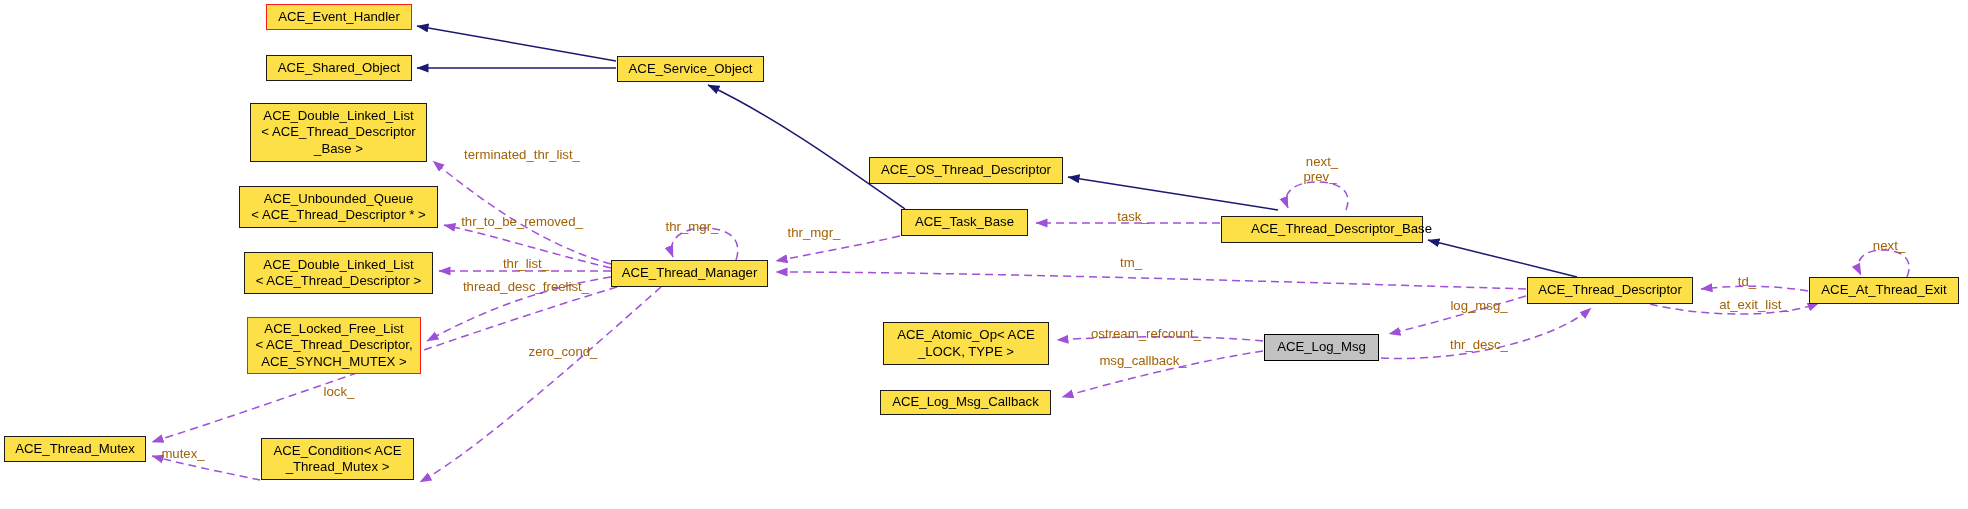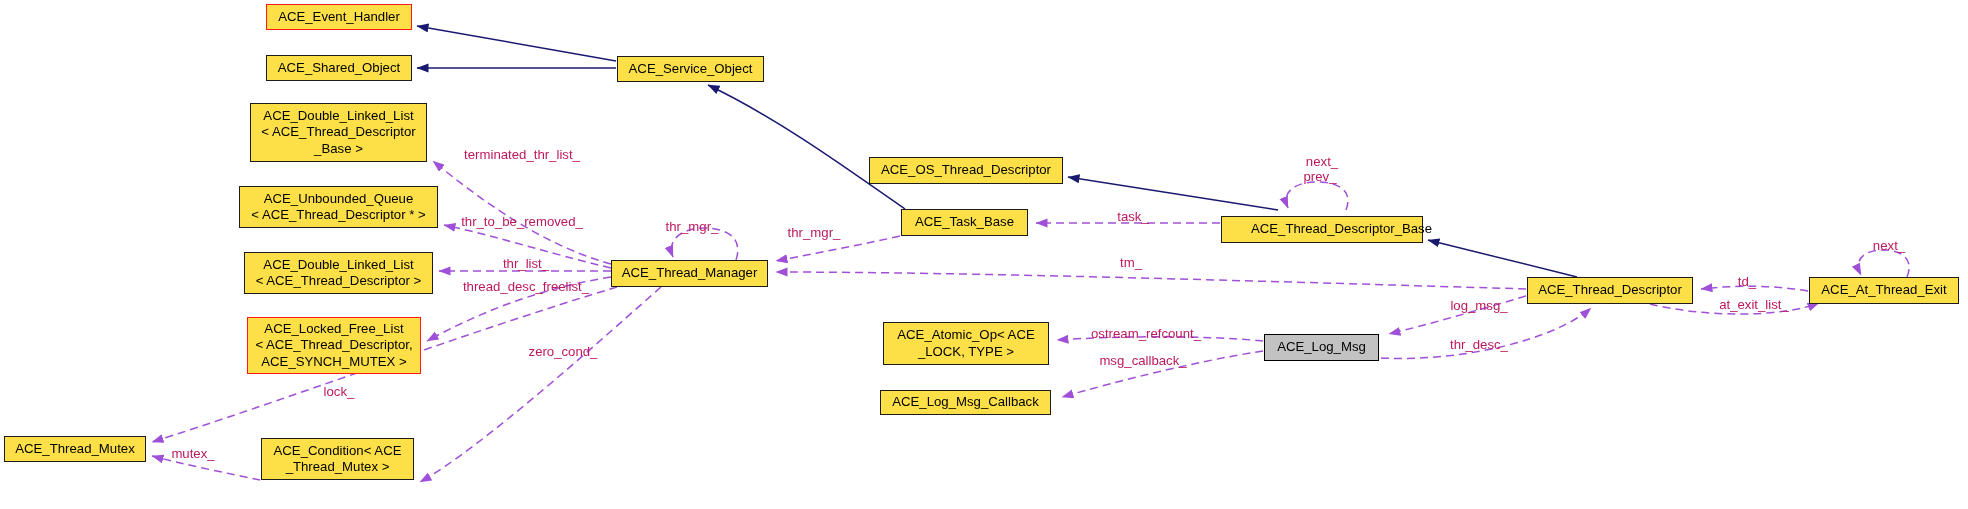--- a/index.html
+++ b/index.html
@@ -29,21 +29,21 @@
     padding:0 3px;
     z-index:2;
   }
   .node.red{border:1.7px solid #ff1a1a;}
   .node.focus{background:#c2c2c2;border:1.8px solid #000000;}
   .elabel{
     position:absolute;
     transform:translate(-50%,-50%);
     white-space:nowrap;
     z-index:3;
-    color:#be185d;
+    color:#a16207;
   }
 </style>
 </head>
 <body>
 
 <div class="canvas">
 
   <svg class="edges" width="1968" height="509" viewBox="0 0 1968 509">
     <defs>
       <marker id="ah-n" markerWidth="13" markerHeight="10" refX="11.5" refY="4.5" orient="auto" markerUnits="userSpaceOnUse">
@@ -163,21 +163,21 @@
 
   <div class="node" style="left:880px;top:390px;width:171px;height:25px;">
     <span>ACE_Log_Msg_Callback</span>
   </div>
 
   <span class="elabel" style="left:522px;top:154px;">terminated_thr_list_</span>
   <span class="elabel" style="left:522px;top:221px;">thr_to_be_removed_</span>
   <span class="elabel" style="left:526px;top:263px;">thr_list_</span>
   <span class="elabel" style="left:526px;top:286px;">thread_desc_freelist_</span>
   <span class="elabel" style="left:339px;top:391px;">lock_</span>
-  <span class="elabel" style="left:193px;top:453px;">mutex_</span>
+  <span class="elabel" style="left:183px;top:453px;">mutex_</span>
   <span class="elabel" style="left:563px;top:351px;">zero_cond_</span>
   <span class="elabel" style="left:692px;top:226px;">thr_mgr_</span>
   <span class="elabel" style="left:814px;top:232px;">thr_mgr_</span>
   <span class="elabel" style="left:1133px;top:216px;">task_</span>
   <span class="elabel" style="left:1131px;top:262px;">tm_</span>
   <span class="elabel" style="left:1322px;top:161px;">next_</span>
   <span class="elabel" style="left:1320px;top:176px;">prev_</span>
   <span class="elabel" style="left:1747px;top:281px;">td_</span>
   <span class="elabel" style="left:1754px;top:304px;">at_exit_list_</span>
   <span class="elabel" style="left:1889px;top:245px;">next_</span>

